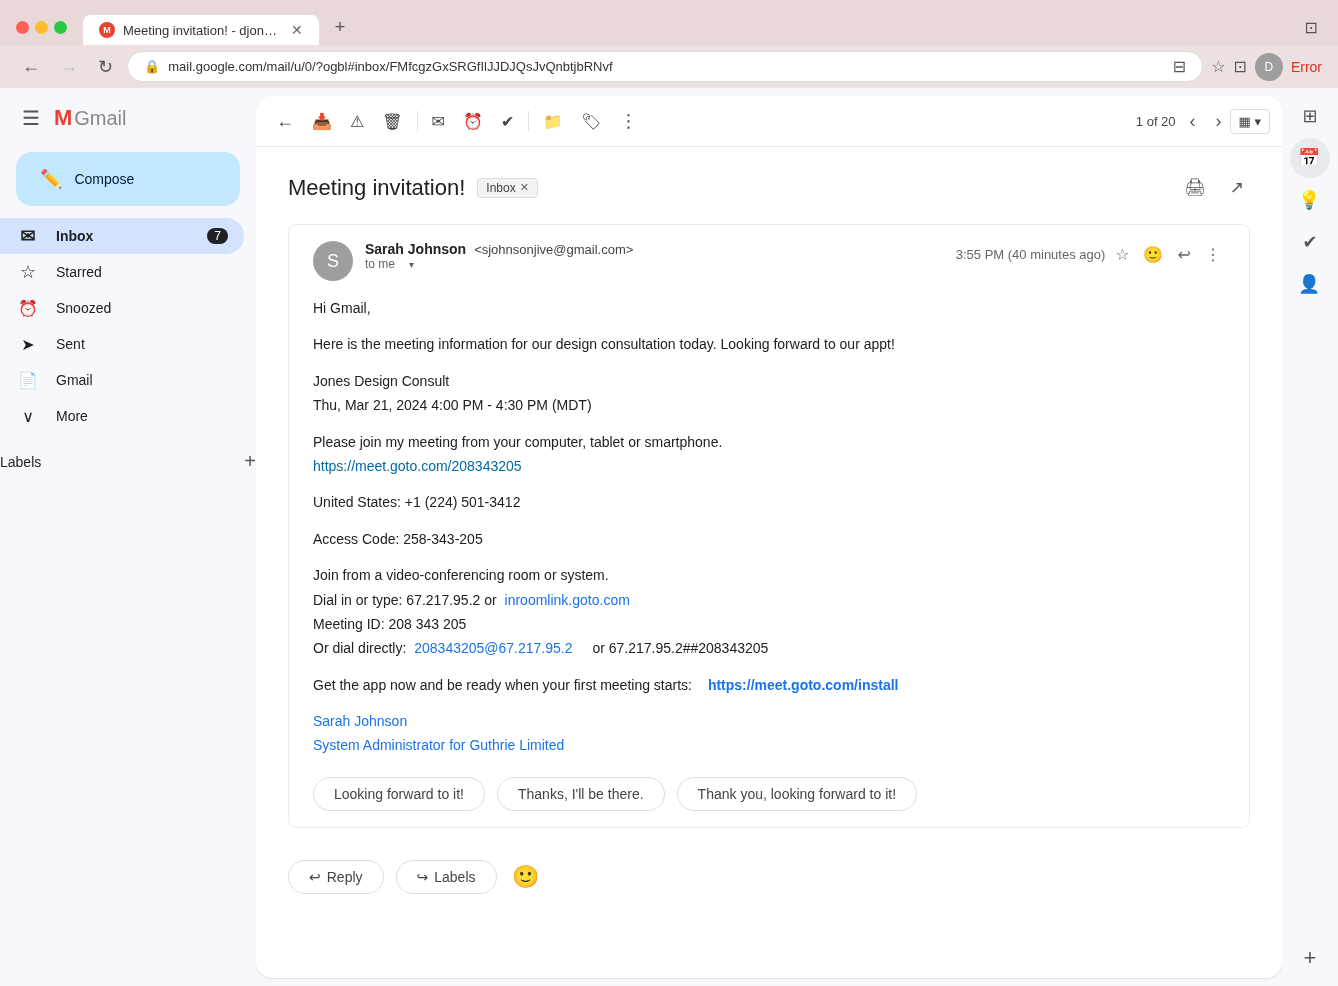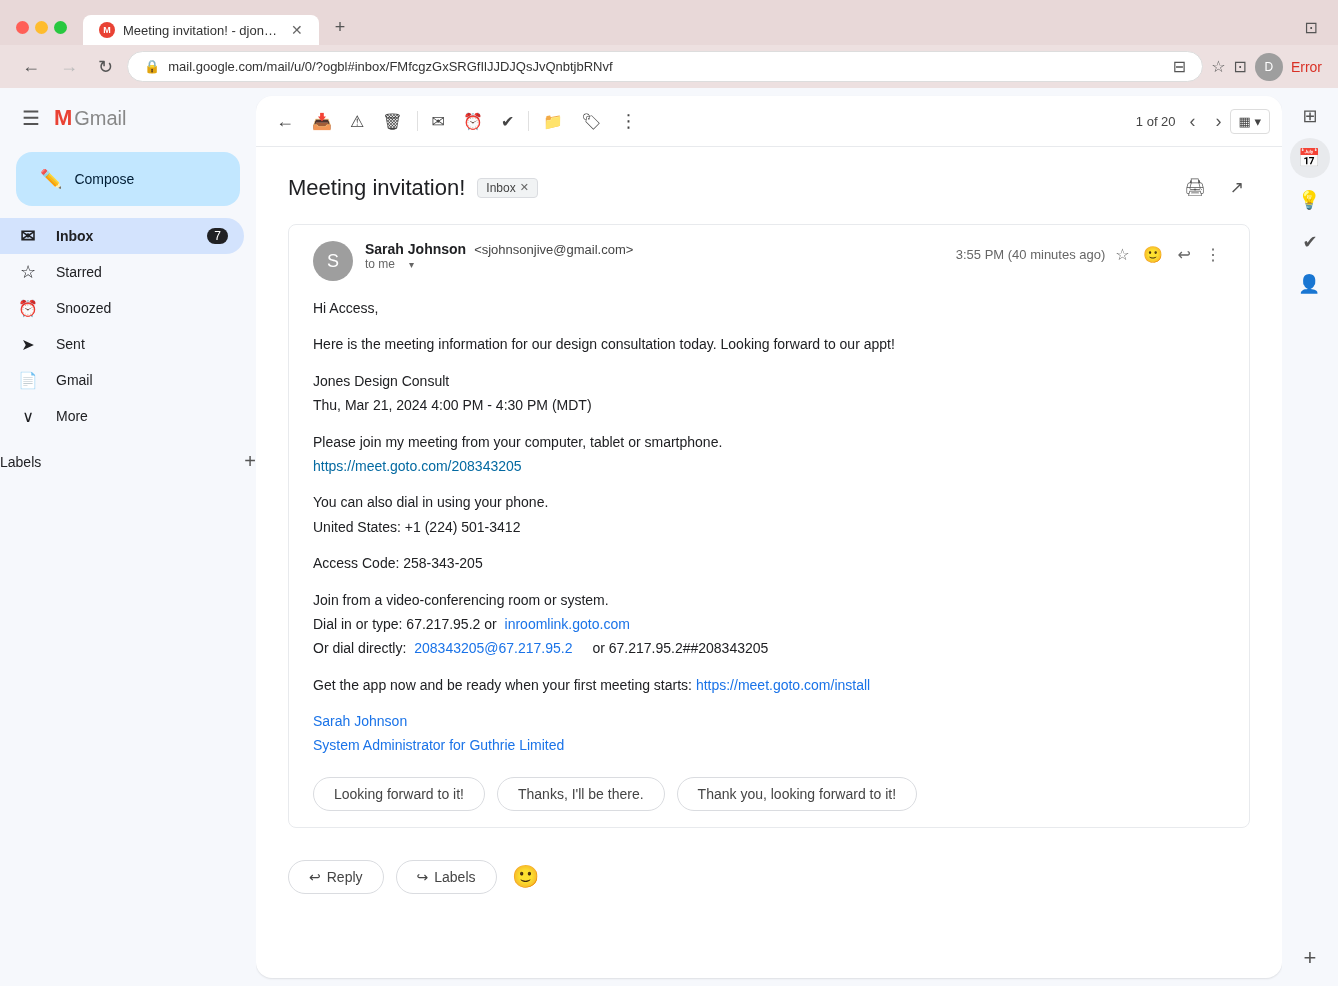--- a/index.html
+++ b/index.html
@@ -163,42 +163,42 @@
             <div style="display:flex;align-items:center;gap:6px;">
               <span style="font-size:13px;color:#666;white-space:nowrap;">3:55 PM (40 minutes ago)</span>
               <button style="background:none;border:none;cursor:pointer;font-size:16px;color:#666;padding:4px;">☆</button>
               <button style="background:none;border:none;cursor:pointer;font-size:16px;color:#666;padding:4px;">🙂</button>
               <button style="background:none;border:none;cursor:pointer;font-size:16px;color:#666;padding:4px;">↩</button>
               <button style="background:none;border:none;cursor:pointer;font-size:16px;color:#666;padding:4px;">⋮</button>
             </div>
           </div>
 
           <div style="font-size:14px;color:#202124;line-height:1.6;">
-            <p style="margin-bottom:14px;">Hi Access,</p>
+            <p style="margin-bottom:14px;">Hi Gmail,</p>
             <p style="margin-bottom:14px;">Here is the meeting information for our design consultation today. Looking forward to our appt!</p>
             <p style="margin-bottom:2px;">Jones Design Consult</p>
             <p style="margin-bottom:14px;">Thu, Mar 21, 2024 4:00 PM - 4:30 PM (MDT)</p>
             <p style="margin-bottom:2px;">Please join my meeting from your computer, tablet or smartphone.</p>
             <p style="margin-bottom:14px;"><a style="color:#0369a1;text-decoration:none;">https://meet.goto.com/208343205</a></p>
-            <p style="margin-bottom:2px;">You can also dial in using your phone.</p>
             <p style="margin-bottom:14px;">United States: +1 (224) 501-3412</p>
             <p style="margin-bottom:14px;">Access Code: 258-343-205</p>
             <p style="margin-bottom:2px;">Join from a video-conferencing room or system.</p>
             <p style="margin-bottom:2px;">
               <span>Dial in or type: 67.217.95.2 or</span>
               <a style="color:#1a73e8;text-decoration:none;margin-left:4px;">inroomlink.goto.com</a>
             </p>
+            <p style="margin-bottom:2px;">Meeting ID: 208 343 205</p>
             <p style="margin-bottom:14px;">
               <span>Or dial directly:</span>
               <a style="color:#1a73e8;text-decoration:none;margin-left:4px;">208343205@67.217.95.2</a>
               <span style="margin-left:16px;">or 67.217.95.2##208343205</span>
             </p>
             <p style="margin-bottom:14px;">
               <span>Get the app now and be ready when your first meeting starts:</span>
-              <a style="color:#1a73e8;text-decoration:none;margin-left:0;">https://meet.goto.com/install</a>
+              <a style="color:#1a73e8;text-decoration:none;margin-left:12px;font-weight:bold;">https://meet.goto.com/install</a>
             </p>
             <div style="margin-top:8px;">
               <p style="color:#1a73e8;font-size:14px;font-weight:500;margin-bottom:2px;">Sarah Johnson</p>
               <p style="color:#1a73e8;font-size:14px;">System Administrator for Guthrie Limited</p>
             </div>
           </div>
 
           <div style="display:flex;gap:12px;margin-top:20px;flex-wrap:wrap;">
             <button style="background:white;border:1px solid #dadce0;border-radius:20px;padding:8px 20px;font-size:14px;color:#444;cursor:pointer;">Looking forward to it!</button>
             <button style="background:white;border:1px solid #dadce0;border-radius:20px;padding:8px 20px;font-size:14px;color:#444;cursor:pointer;">Thanks, I'll be there.</button>

